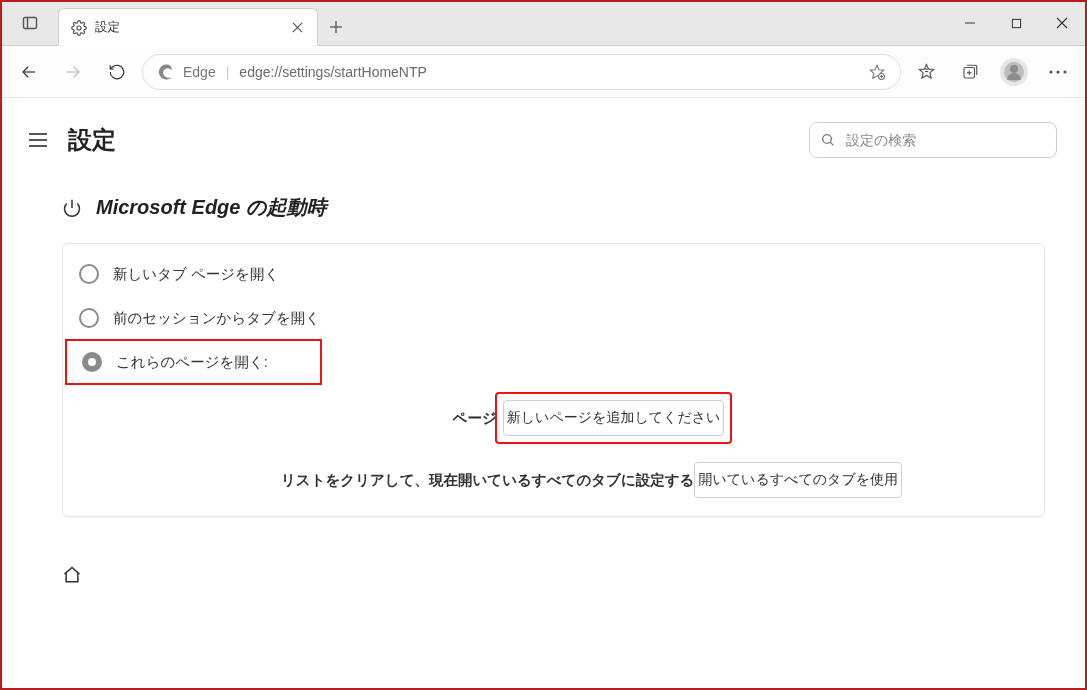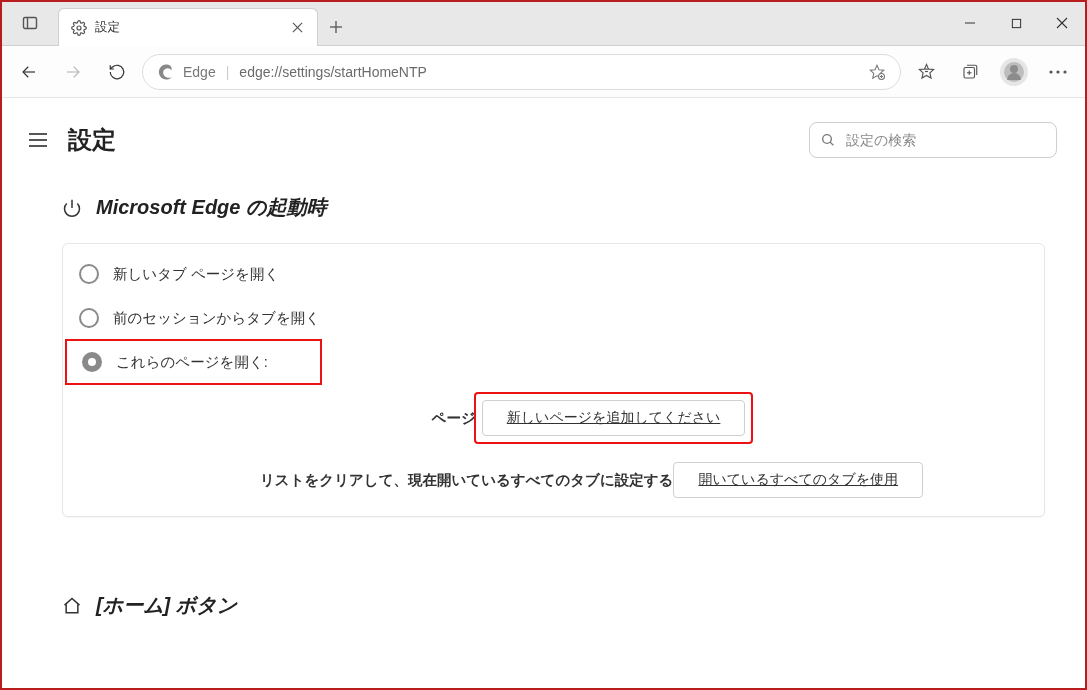--- a/index.html
+++ b/index.html
@@ -36,28 +36,28 @@
 .header-row { display:flex; align-items:center; padding:24px 28px 16px 24px; gap:18px; }
 .hamburger { width:24px; height:24px; display:flex; align-items:center; justify-content:center; color:#444; cursor:pointer; }
 .page-title { font-size:24px; font-weight:700; color:#222; }
 .search-box { margin-left:auto; width:248px; height:36px; border:1px solid #cfcfcf; border-radius:8px; display:flex; align-items:center; padding:0 10px; gap:10px; color:#777; }
 .search-box input { border:none; outline:none; font-size:14px; color:#555; flex:1; background:transparent; }
 .search-box input::placeholder { color:#888; }
 
 .section { padding:20px 40px 0 60px; }
 .sec-head { display:flex; align-items:center; gap:14px; margin-bottom:22px;font-style:italic; }
 .sec-head h2 { font-size:20px; font-weight:600; color:#222; }
-.card { border:1px solid #e6e6e6; border-radius:6px; background:#fff; padding:8px 0; box-shadow:0 1px 2px rgba(0,0,0,0.04); margin-bottom:75px; }
+.card { border:1px solid #e6e6e6; border-radius:6px; background:#fff; padding:8px 0; box-shadow:0 1px 2px rgba(0,0,0,0.04); margin-bottom:48px; }
 .radio-row { display:flex; align-items:center; gap:14px; padding:12px 16px; font-size:14.5px; color:#323232; cursor:pointer; }
 .radio { width:20px; height:20px; border:2px solid #8a8a8a; border-radius:50%; flex-shrink:0; display:flex; align-items:center; justify-content:center; }
 .radio.selected { border-width:6px; border-color:#8a8a8a; }
 .highlight-red { outline:2px solid #e11; outline-offset:-1px; }
 .sub-row { display:flex; align-items:center; justify-content:center; padding:10px 16px 10px 92px; font-size:14.5px; color:#323232; }
 .sub-row.bold .label { font-weight:700; }
-.btn { border:1px solid #cfcfcf; background:#fff; border-radius:4px; padding:8px 24px; font-size:14px; color:#323232; cursor:pointer;text-decoration:underline; }
+.btn { border:1px solid #cfcfcf; background:#fff; border-radius:4px; padding:8px 3px; font-size:14px; color:#323232; cursor:pointer; }
 .btn-wrap { display:inline-block; }
 .btn-wrap.highlight-red { padding:6px; outline:2px solid #e11; outline-offset:0; border-radius:2px; }
 
 
 .content::-webkit-scrollbar { width:14px; }
 .content::-webkit-scrollbar-track { background:#f1f1f1; }
 .content::-webkit-scrollbar-thumb { background:#c4c4c4; border-radius:0; }
 
 svg { display:block; }
 </style>
@@ -235,18 +235,17 @@
         </div>
       </div>
 
       <div class="sec-head">
         <span>
             <svg width="20" height="20" viewBox="0 0 24 24" fill="none" stroke="#333" stroke-width="1.8">
               <path d="M3 11l9-8 9 8"></path>
               <path d="M5 10v10h14V10"></path>
             </svg>
           </span>
-        <h2>[ホーム] ボタン</h2>
       </div>
       <div style="height:30px"></div>
     </div>
   </div>
 </div>
 
 </body></html>

